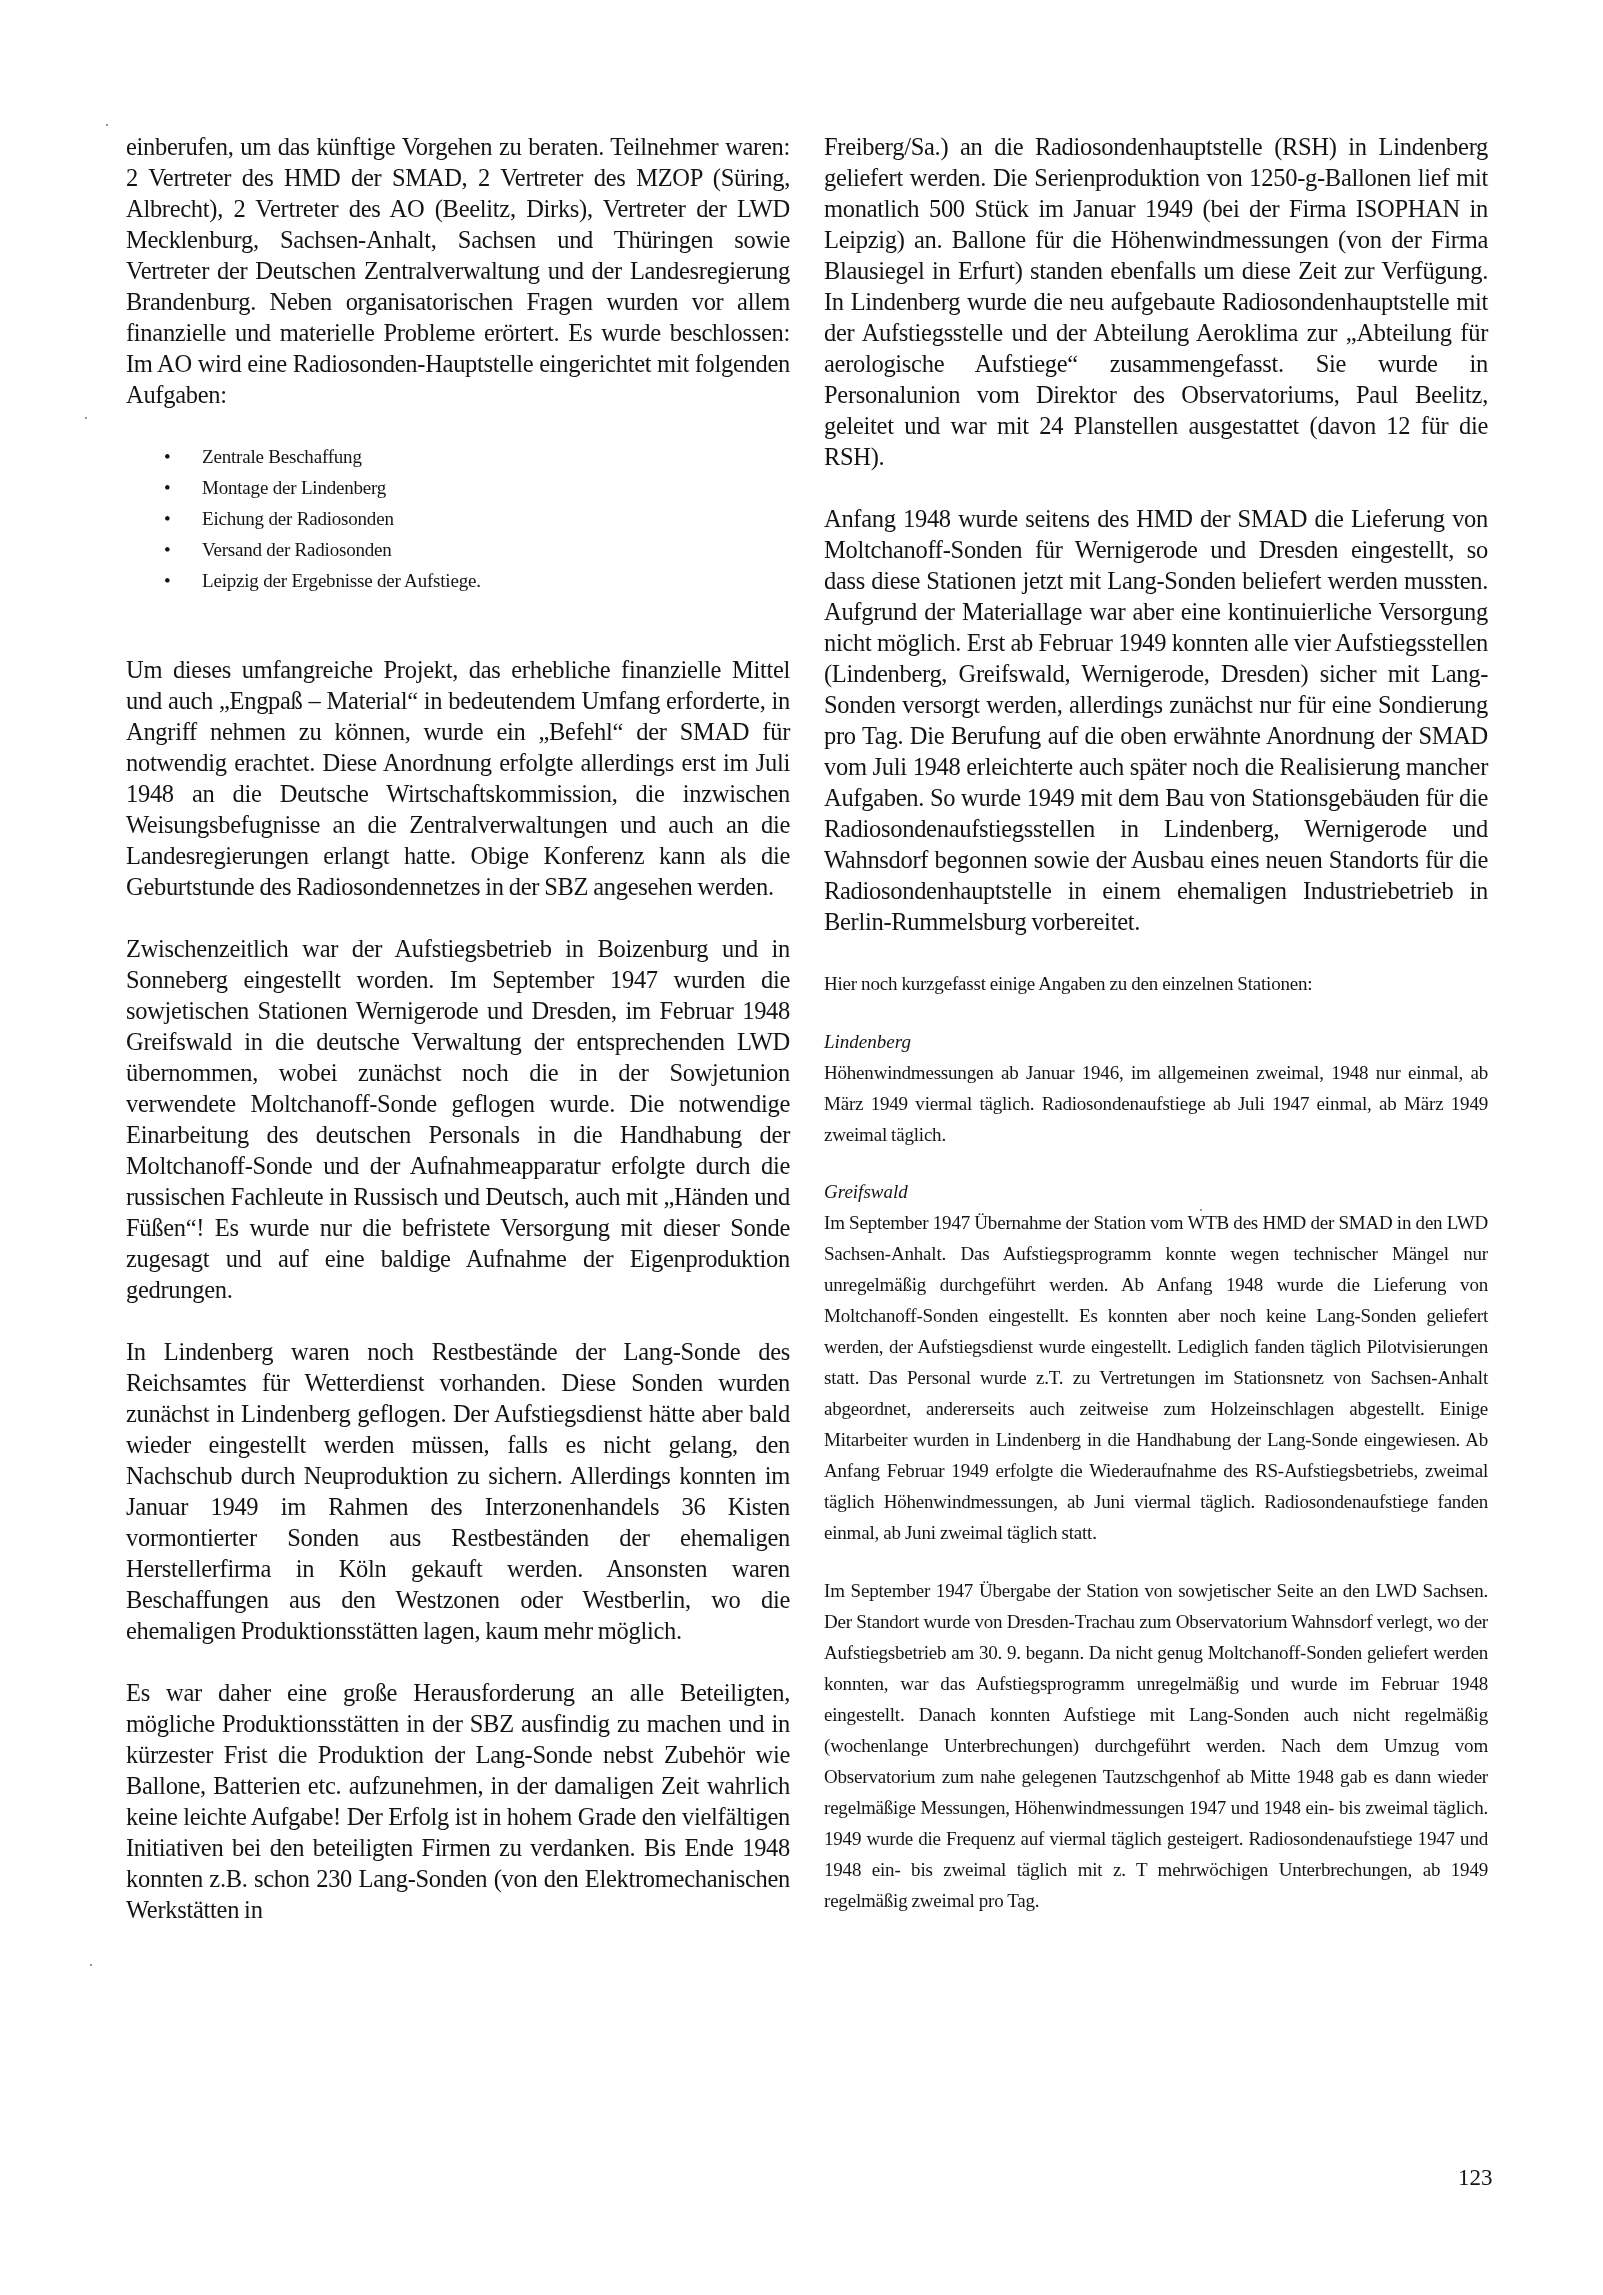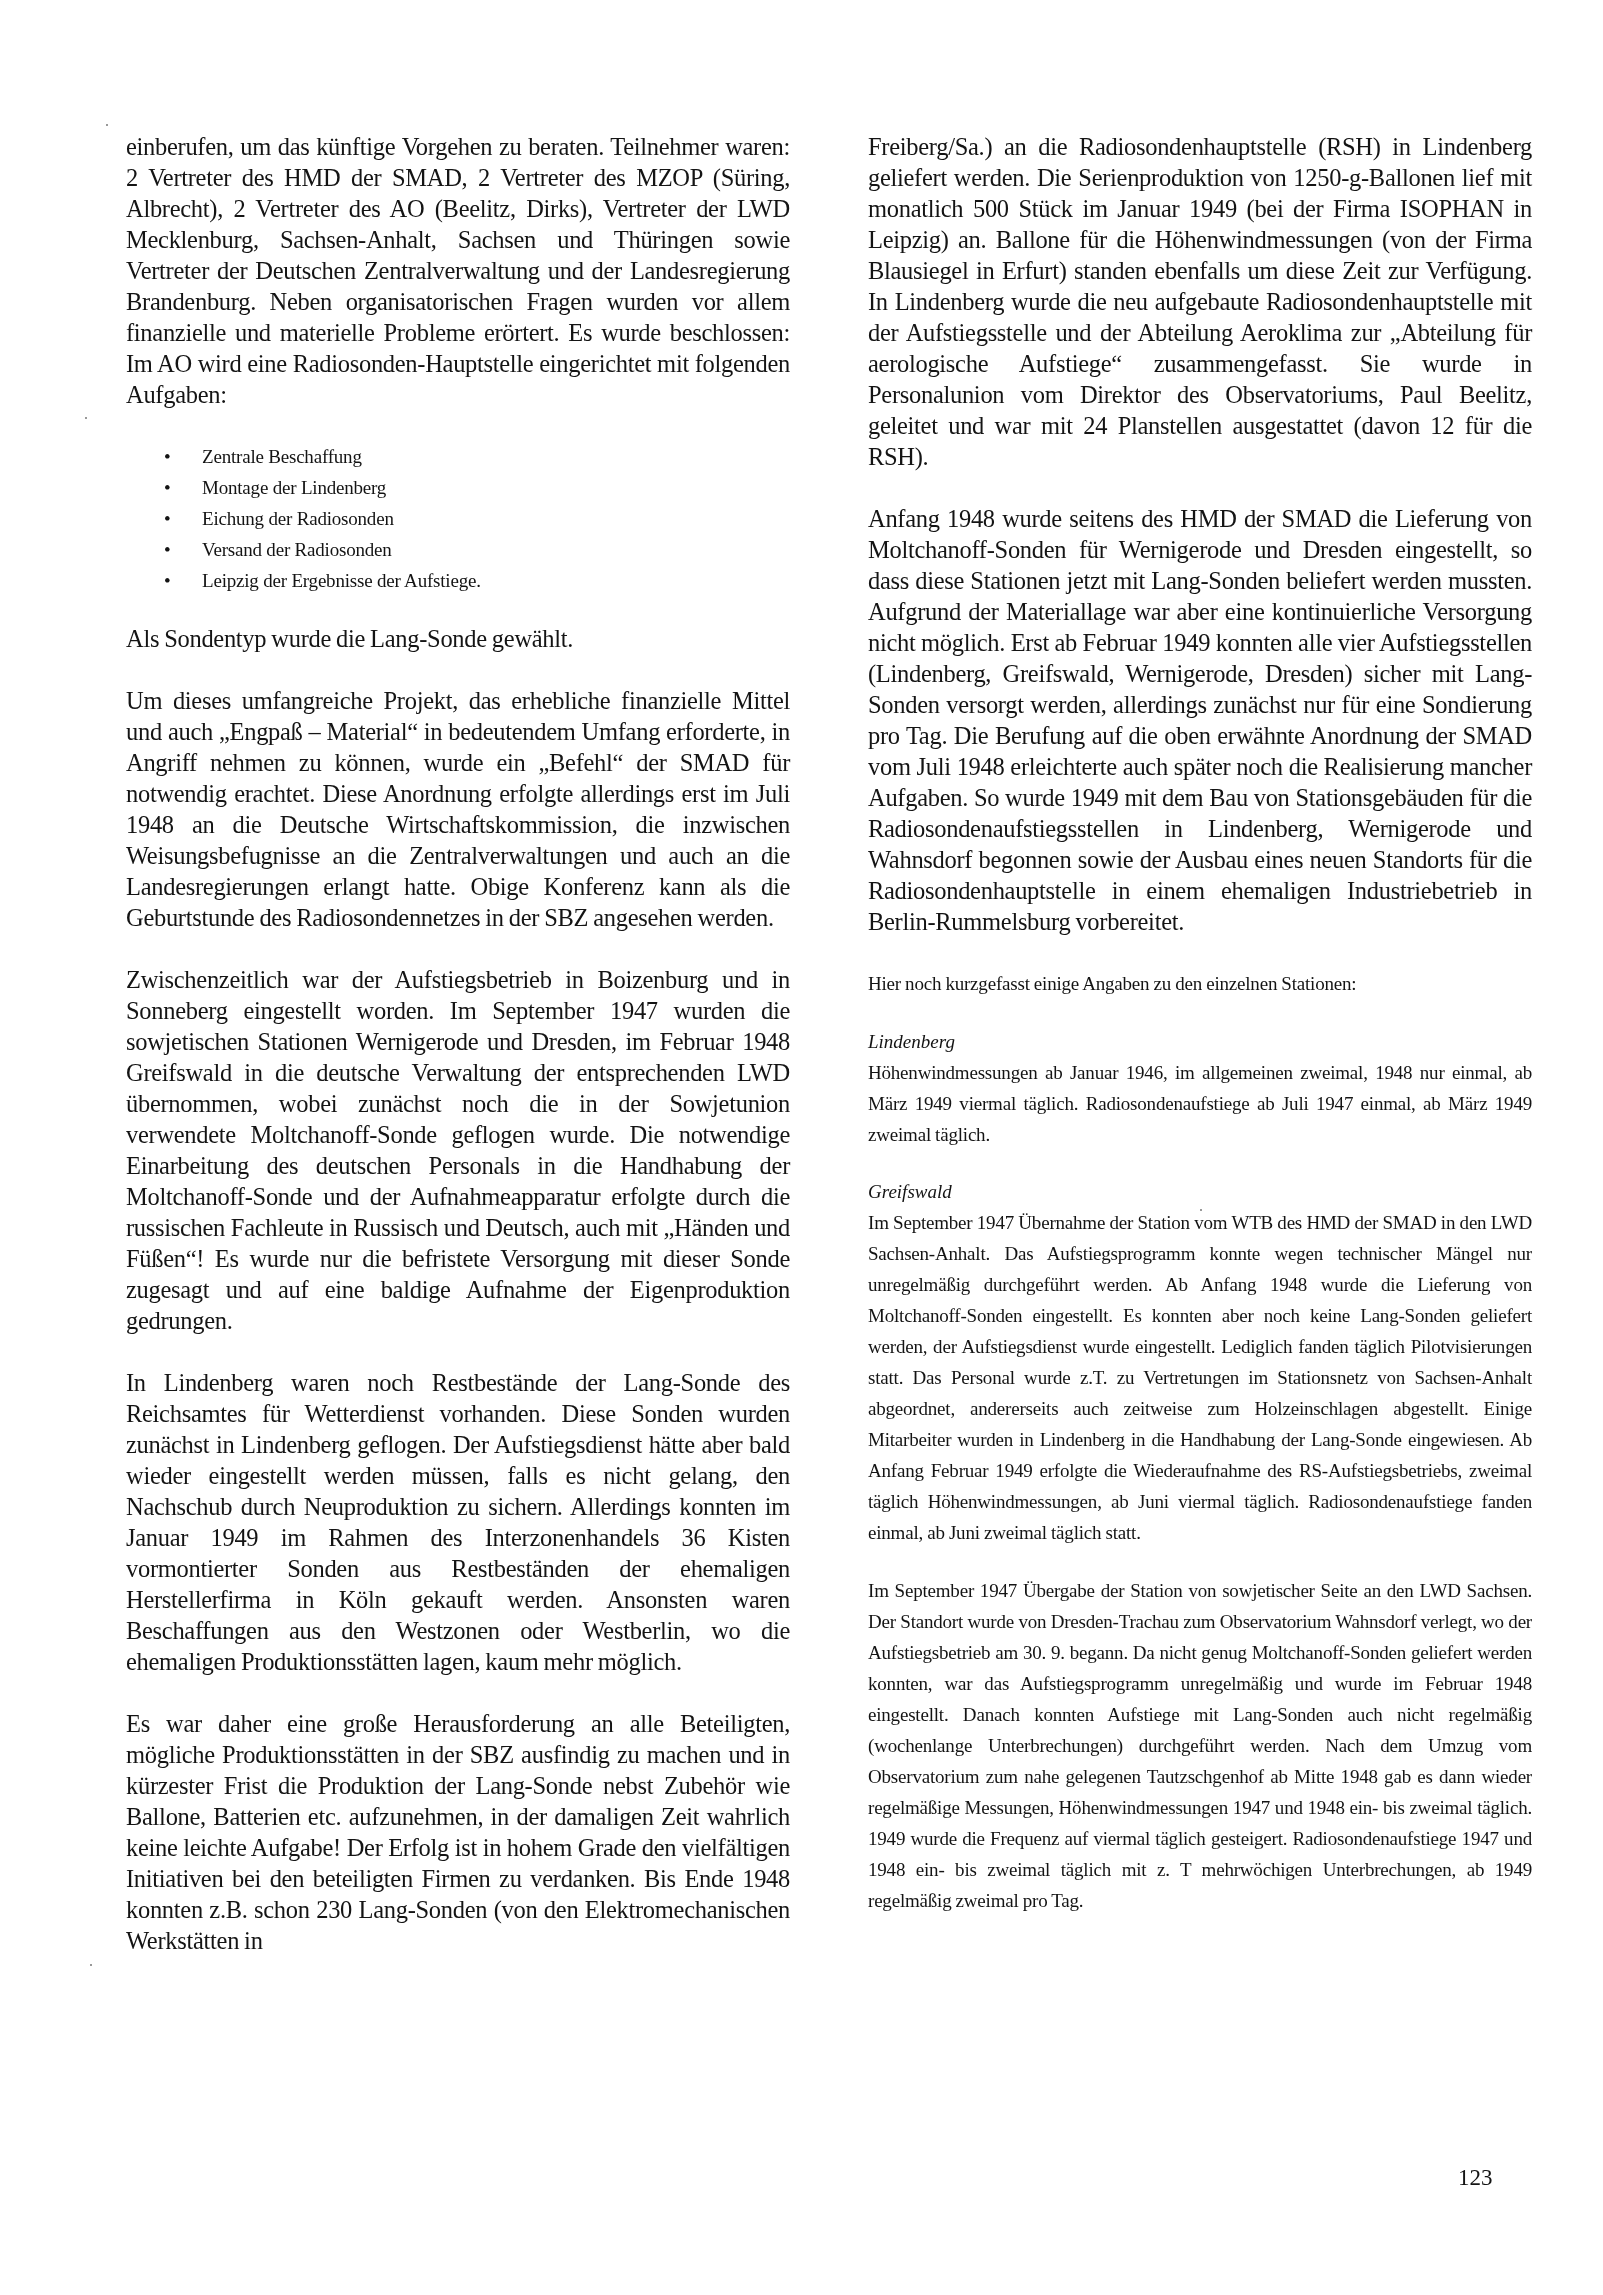--- a/index.html
+++ b/index.html
@@ -1,20 +1,20 @@
 <!DOCTYPE html>
 <html style="font-size:13px"><head>
 <meta charset="utf-8">
 <style>
   html, body { margin: 0; padding: 0; background: #ffffff; }
   body { width: 1604px; height: 2295px; position: relative; overflow: hidden; font-family: "Liberation Serif", "DejaVu Serif", serif; color: #141414; }
   .page { position: absolute; left: 0; top: 0; width: 1403px; height: 2295px; }
   .col { position: absolute; top: 131px; width: 664px; }
   .col-left { left: 126px; }
-  .col-right { left: 868px; }
+  .col-right { left: 824px; }
   .p { font-size: 24.5px; line-height: 31px; text-align: justify; margin: 0; letter-spacing: -0.3px; word-spacing: -0.8px; hyphens: manual; }
   .gap { height: 31px; }
   .gap-sm { height: 26.5px; }
   ul.bullets { list-style: none; margin: 0; padding: 0 0 0 38px; }
   ul.bullets li { font-size: 19px; line-height: 31px; position: relative; padding-left: 38px; letter-spacing: -0.2px; }
   ul.bullets li .dot { position: absolute; left: 0; top: 0; }
   .small { font-size: 19px; line-height: 31px; text-align: justify; margin: 0; letter-spacing: -0.2px; word-spacing: -0.4px; }
   .station-title { font-size: 19px; line-height: 31px; font-style: italic; margin: 0; font-family: Liberation Serif, serif; }
   .page-number { position: absolute; left: 1458px; top: 2129px; font-size: 23px; margin-top: 36px; }
   .mark { position: absolute; width: 1.6px; height: 1.6px; background: #999; }
@@ -28,21 +28,20 @@
     <p class="p">einberufen, um das künftige Vorgehen zu beraten. Teilnehmer waren: 2 Vertreter des HMD der SMAD, 2 Vertreter des MZOP (Süring, Albrecht), 2 Vertreter des AO (Beelitz, Dirks), Vertreter der LWD Mecklenburg, Sachsen-Anhalt, Sachsen und Thüringen sowie Vertreter der Deutschen Zentralverwaltung und der Landesregierung Brandenburg. Neben organisatorischen Fragen wurden vor allem finanzielle und materielle Probleme erörtert. Es wurde beschlossen: Im AO wird eine Radiosonden-Hauptstelle eingerichtet mit folgenden Aufgaben:</p>
     <div class="gap"></div>
     <ul class="bullets">
       <li><span class="dot">•</span><span>Zentrale Beschaffung</span></li>
       <li><span class="dot">•</span><span>Montage der Lindenberg</span></li>
       <li><span class="dot">•</span><span>Eichung der Radiosonden</span></li>
       <li><span class="dot">•</span><span>Versand der Radiosonden</span></li>
       <li><span class="dot">•</span><span>Leipzig der Ergebnisse der Aufstiege.</span></li>
     </ul>
     <div class="gap-sm"></div>
-    <p class="p">Als Sondentyp wurde die Lang-Sonde gewählt.</p>
     <div class="gap"></div>
     <p class="p">Um dieses umfangreiche Projekt, das erhebliche finanzielle Mittel und auch „Engpaß – Material“ in bedeutendem Umfang erforderte, in Angriff nehmen zu können, wurde ein „Befehl“ der SMAD für notwendig erachtet. Diese Anordnung erfolgte allerdings erst im Juli 1948 an die Deutsche Wirtschaftskommission, die inzwischen Weisungsbefugnisse an die Zentralverwaltungen und auch an die Landesregierungen erlangt hatte. Obige Konferenz kann als die Geburtstunde des Radiosondennetzes in der SBZ angesehen werden.</p>
     <div class="gap"></div>
     <p class="p">Zwischenzeitlich war der Aufstiegsbetrieb in Boizenburg und in Sonneberg eingestellt worden. Im September 1947 wurden die sowjetischen Stationen Wernigerode und Dresden, im Februar 1948 Greifswald in die deutsche Verwaltung der entsprechenden LWD übernommen, wobei zunächst noch die in der Sowjetunion verwendete Moltchanoff-Sonde geflogen wurde. Die notwendige Einarbeitung des deutschen Personals in die Handhabung der Moltchanoff-Sonde und der Aufnahmeapparatur erfolgte durch die russischen Fachleute in Russisch und Deutsch, auch mit „Händen und Füßen“! Es wurde nur die befristete Versorgung mit dieser Sonde zugesagt und auf eine baldige Aufnahme der Eigenproduktion gedrungen.</p>
     <div class="gap"></div>
     <p class="p">In Lindenberg waren noch Restbestände der Lang-Sonde des Reichsamtes für Wetterdienst vorhanden. Diese Sonden wurden zunächst in Lindenberg geflogen. Der Aufstiegsdienst hätte aber bald wieder eingestellt werden müssen, falls es nicht gelang, den Nachschub durch Neuproduktion zu sichern. Allerdings konnten im Januar 1949 im Rahmen des Interzonenhandels 36 Kisten vormontierter Sonden aus Restbeständen der ehemaligen Herstellerfirma in Köln gekauft werden. Ansonsten waren Beschaffungen aus den Westzonen oder Westberlin, wo die ehemaligen Produktionsstätten lagen, kaum mehr möglich.</p>
     <div class="gap"></div>
     <p class="p">Es war daher eine große Herausforderung an alle Beteiligten, mögliche Produktionsstätten in der SBZ ausfindig zu machen und in kürzester Frist die Produktion der Lang-Sonde nebst Zubehör wie Ballone, Batterien etc. aufzunehmen, in der damaligen Zeit wahrlich keine leichte Aufgabe! Der Erfolg ist in hohem Grade den vielfältigen Initiativen bei den beteiligten Firmen zu verdanken. Bis Ende 1948 konnten z.B. schon 230 Lang-Sonden (von den Elektromechanischen Werkstätten in</p>
   </div>
 

